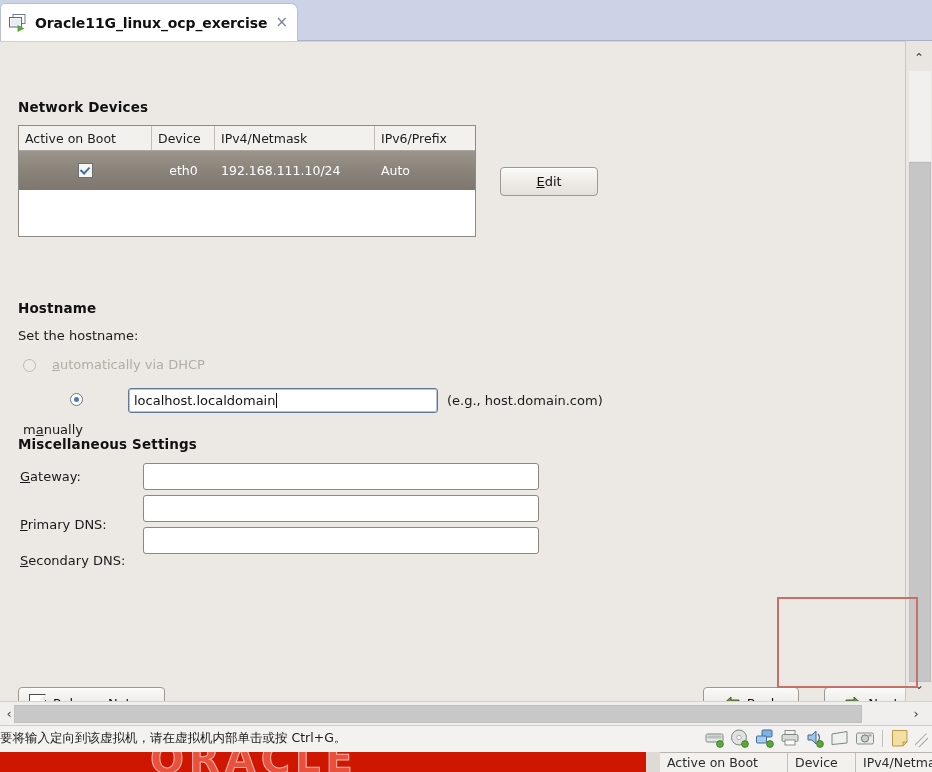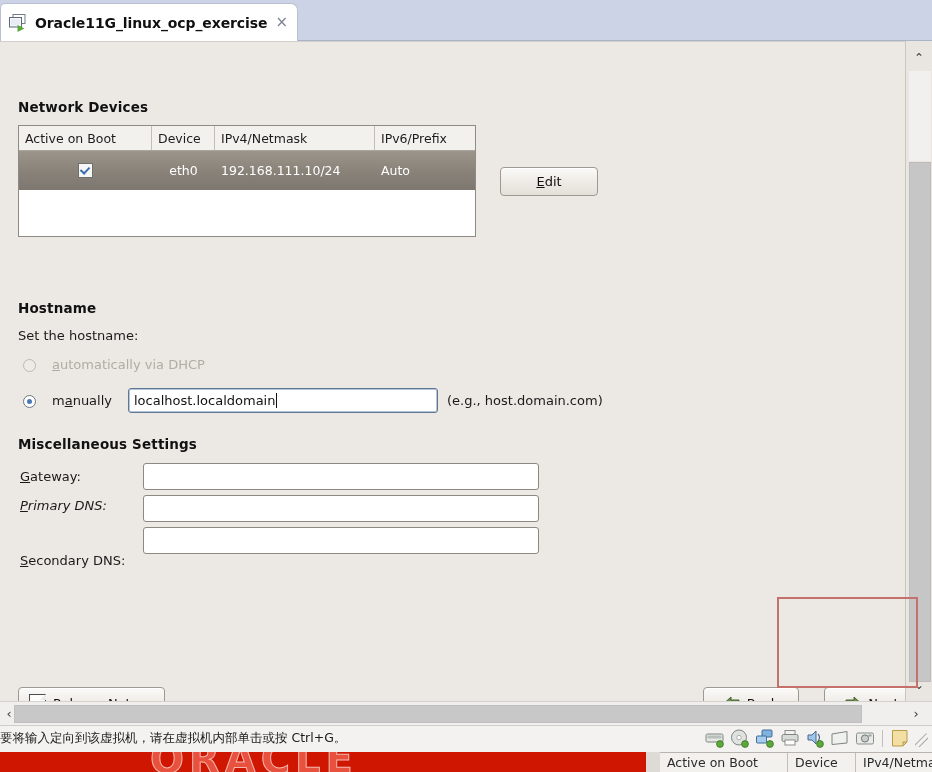--- a/index.html
+++ b/index.html
@@ -182,21 +182,21 @@
     font-size: 13px; color: #1a1a1a;
   }
 
   .radio-row {
     position: absolute;
     display: flex;
     align-items: flex-end;
     gap: 16px;
   }
   #radio-dhcp { left: 23px; top: 315px; }
-  #radio-manual { left: 23px; top: 351px; }
+  #radio-manual { left: 23px; top: 351px; flex-direction: column; }
 
   .radio {
     width: 13px; height: 13px;
     border-radius: 50%;
     background: #fbfaf8;
     border: 1px solid #8d8880;
     position: relative;
     box-sizing: border-box;
     flex: none;
   }
@@ -255,21 +255,21 @@
 
   
   #misc-title { position: absolute; left: 18px; top: 394px; }
   .misc-label {
     position: absolute;
     font-size: 13px;
     color: #1a1a1a;
     white-space: nowrap;
   }
   #lbl-gw { left: 20px; top: 427px; }
-  #lbl-dns1 { left: 20px; top: 456px; font-style: italic; }
+  #lbl-dns1 { left: 20px; top: 475px; }
   #lbl-dns2 { left: 20px; top: 491px; margin-top: 20px; }
 
   #ent-gw   { left: 143px; top: 421px; width: 396px; height: 27px; }
   #ent-dns1 { left: 143px; top: 453px; width: 396px; height: 27px; }
   #ent-dns2 { left: 143px; top: 485px; width: 396px; height: 27px; }
 
   
   #release-btn {
     position: absolute;
     left: 9px; top: 645px;

